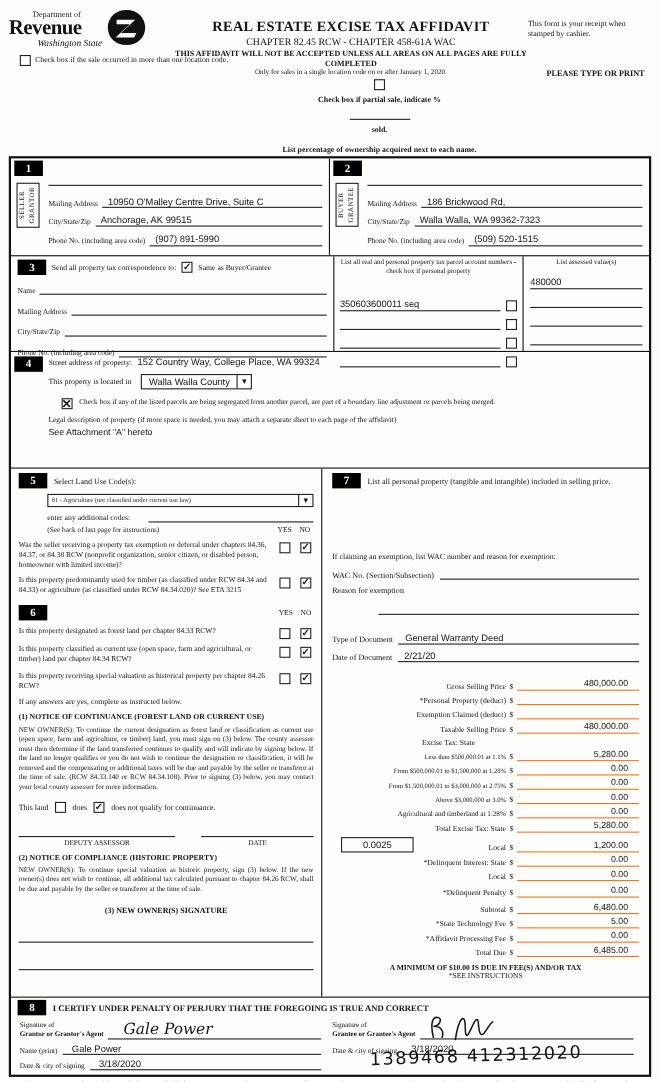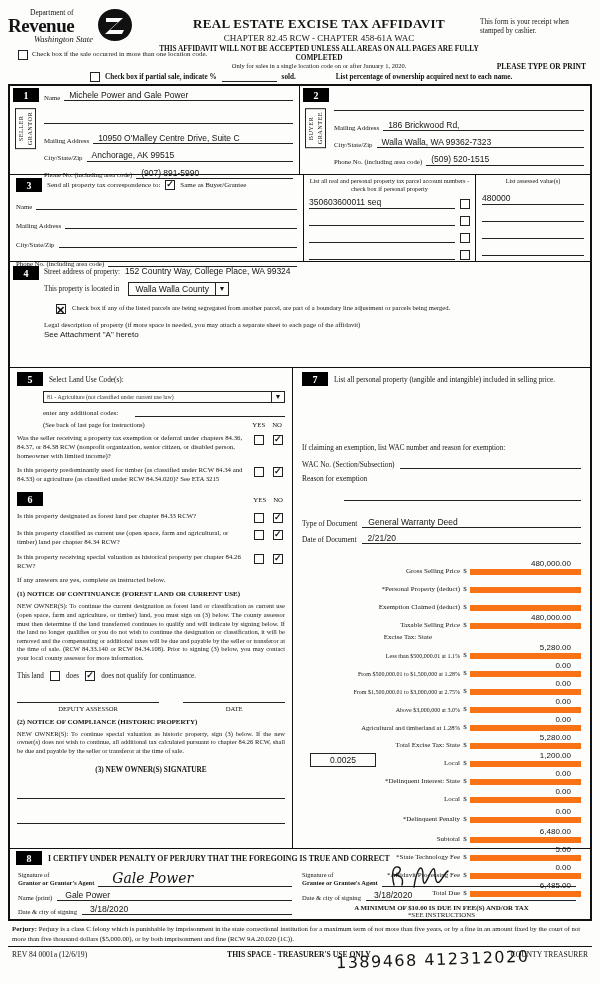--- a/index.html
+++ b/index.html
@@ -21,21 +21,21 @@
   .logo .st{font-size:8.5px;font-style:italic;margin-left:26px;}
   .swoosh{position:absolute;left:88px;top:0px;}
   .hc{flex:1;text-align:center;}
   .hc .title{font-size:13px;font-weight:bold;letter-spacing:0.3px;margin-top:8px;}
   .hc .chap{font-size:9px;margin-top:1px;}
   .hr{width:112px;font-size:7.2px;text-align:left;padding-top:10px;line-height:1.3;}
   .notice{font-size:7.3px;font-weight:bold;text-align:center;margin-top:1px;}
   .only{font-size:6.5px;text-align:center;}
   .multiloc{display:flex;gap:4px;font-size:7px;margin:2px 0 0 10px;line-height:1.3;width:200px;}
   .please{position:absolute;right:14px;top:62px;font-size:7.5px;font-weight:bold;}
-  .partialrow{display:flex;align-items:center;gap:5px;font-size:7.2px;font-weight:bold;margin:3px 0 0 90px;}
+  .partialrow{display:flex;align-items:center;gap:5px;font-size:7.2px;font-weight:bold;margin:3px 0 0 90px;flex-direction:column;}
   .partialrow .slot{display:inline-block;width:55px;border-bottom:1px solid #222;height:8px;}
   
   .formbox{border:2px solid #111;margin:2px 8px 0 8px;}
   .sec12{display:flex;height:88px;border-bottom:1px solid #111;}
   .party{width:50%;position:relative;padding:2px 6px 2px 34px;box-sizing:border-box;}
   .party.first{border-right:1px solid #111;}
   .party .numbox{position:absolute;left:3px;top:2px;}
   .side{position:absolute;left:5px;top:22px;writing-mode:vertical-rl;transform:rotate(180deg);
         border:1px solid #222;font-size:6.3px;letter-spacing:0.4px;line-height:1.35;padding:3px 1px;text-align:center;}
   .frow{display:flex;align-items:flex-end;}
@@ -80,21 +80,21 @@
   .dep .du{flex:1;text-align:center;font-size:6.6px;}
   .dep .du .ul{display:block;margin-bottom:2px;min-height:1px;}
   .cent{text-align:center;font-size:7.3px;font-weight:bold;}
   
   .doc-row{display:flex;align-items:flex-end;font-size:7.4px;gap:5px;margin-top:4px;}
   .doc-row .val{flex:1;border-bottom:1px solid #222;font-size:8.5px;padding-left:6px;min-height:10px;}
   .trow{display:flex;align-items:flex-end;margin-top:3px;}
   .trow .tl{width:158px;text-align:right;font-size:7px;white-space:nowrap;}
   .trow .tl.sm{font-size:6px;}
   .trow .d{width:10px;text-align:center;font-size:7px;}
-  .trow .tv{flex:1;border-bottom:6px solid #f97316;text-align:right;font-size:8px;padding-right:10px;min-height:9px;line-height:1.1;}
+  .trow .tv{flex:1;border-bottom:1px solid #f97316;text-align:right;font-size:8px;padding-right:10px;min-height:9px;line-height:1.1;}
   .ratebox{position:absolute;left:8px;border:1px solid #222;width:64px;text-align:center;font-size:8.5px;padding:1px 0;}
   
   .sec8{padding:2px 6px 4px 6px;position:relative;}
   .s8head{display:flex;align-items:center;gap:6px;font-size:7.8px;font-weight:bold;}
   .s8cols{display:flex;}
   .s8col{width:50%;box-sizing:border-box;padding:1px 8px 0 2px;}
   .sigrow{display:flex;align-items:flex-end;}
   .sigrow .sl{font-size:6.4px;line-height:1.25;white-space:nowrap;margin-right:4px;}
   .sigrow .sigline{flex:1;border-bottom:1px solid #222;position:relative;height:20px;}
   .script{font-family:"DejaVu Serif",serif;font-style:italic;}
@@ -147,24 +147,20 @@
   </div>
 
   <div class="formbox">
 
     <div class="sec12">
       <div class="party first">
         <span class="numbox">1</span>
         <span class="side">
           <span>SELLER</span><br><span>GRANTOR</span>
         </span>
-        <div class="frow" style="margin-top:2px;">
-          <span class="lab">Name</span>
-          <span class="val v">Michele Power and Gale Power</span>
-        </div>
         <div class="frow" style="margin-top:12px;">
             <span class="val"></span>
           </div>
         <div class="frow" style="margin-top:9px;">
           <span class="lab">Mailing Address</span>
           <span class="val v">10950 O'Malley Centre Drive, Suite C</span>
         </div>
         <div class="frow" style="margin-top:6px;">
           <span class="lab">City/State/Zip</span>
           <span class="val v">Anchorage, AK 99515</span>
@@ -217,21 +213,21 @@
           <span class="lab">City/State/Zip</span>
           <span class="val"></span>
         </div>
         <div class="frow" style="margin-top:8px;">
           <span class="lab">Phone No. (including area code)</span>
           <span class="val"></span>
         </div>
       </div>
       <div class="s3b">
         <div class="colhead">List all real and personal property tax parcel account numbers - check box if personal property</div>
-        <div class="prow" style="margin-top:5px;">
+        <div class="prow" style="margin-top:21px;">
           <span class="val v">350603600011 seq</span>
           <span class="cb"></span>
         </div>
         <div class="prow">
             <span class="val"></span>
             <span class="cb"></span>
           </div>
         <div class="prow">
             <span class="val"></span>
             <span class="cb"></span>

